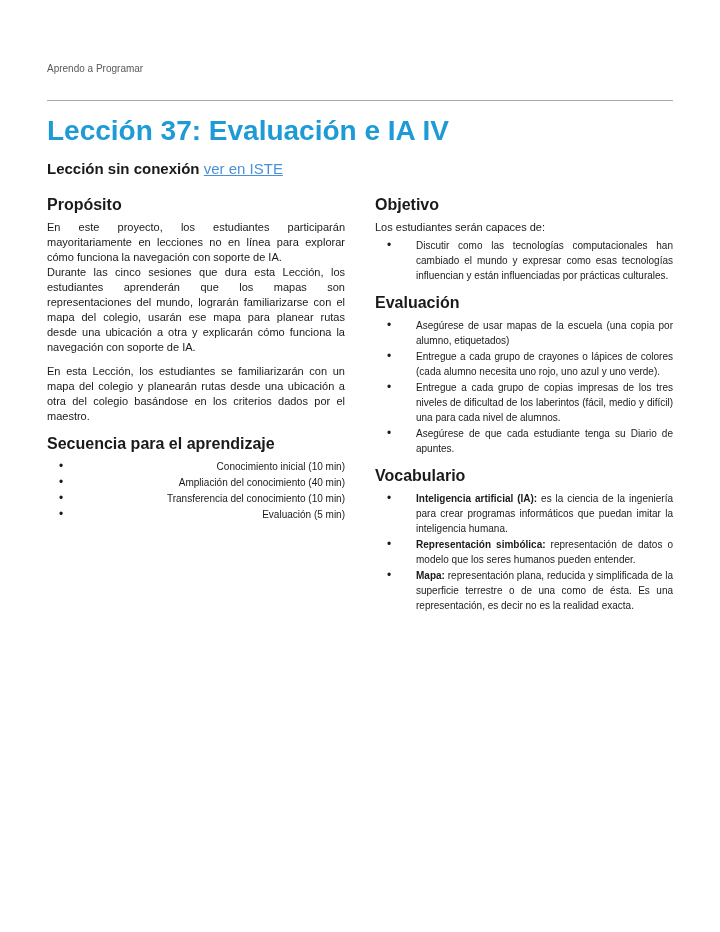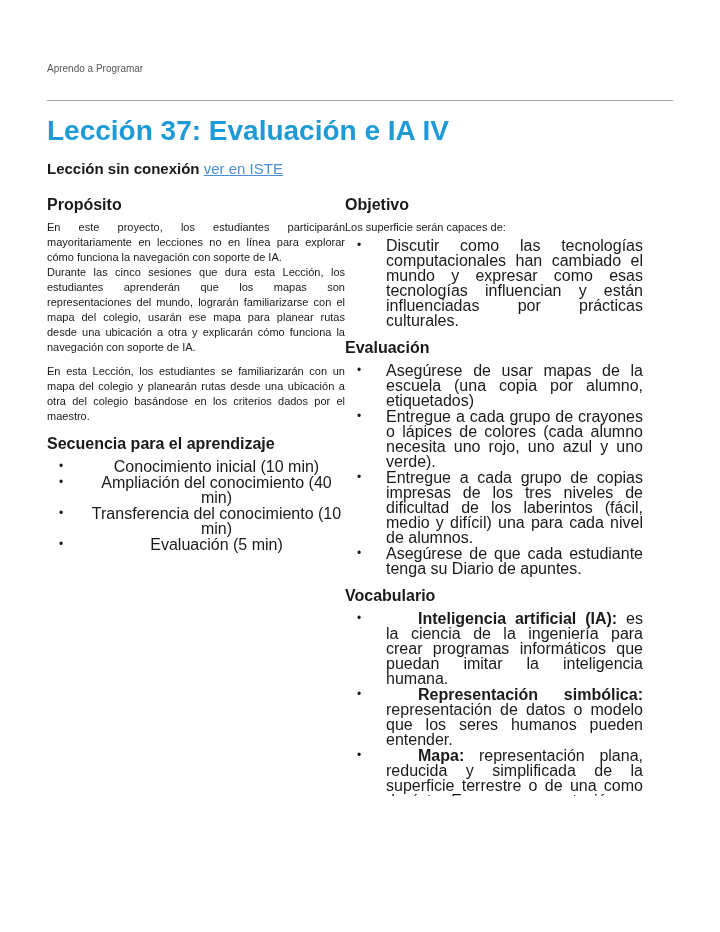--- a/index.html
+++ b/index.html
@@ -45,20 +45,21 @@
     line-height: 15px;
   }
   .subtitle .bold { font-weight: bold; color: #1a1a1a; }
   .subtitle a.iste-link {
     color: #4a90d9;
     text-decoration: underline;
     cursor: pointer;
   }
   .columns {
     display: flex;
+    gap: 30px;
     margin-top: 19px;
   }
   .col { width: 298px; }
   h2.section-heading {
     margin: 10px 0 5px 0;
     font-size: 16px;
     line-height: 20px;
     font-weight: bold;
     color: #1a1a1a;
   }
@@ -72,34 +73,34 @@
   .col p.spaced { margin-top: 9px; }
   .col p.intro { text-align: left; margin-bottom: 3px; }
   ul.bullets {
     list-style: none;
     margin: 2px 0 0 0;
     padding: 0;
   }
   ul.bullets li {
     position: relative;
     padding-left: 41px;
-    font-size: 16px;
+    font-size: 10px;
     line-height: 15px;
     text-align: justify;
     margin-bottom: 1px;
   }
   ul.bullets li::before {
     content: "\2022";
     position: absolute;
     left: 12px;
     top: 0;
     font-size: 12px;
   }
-  ul.bullets.tight li { text-align: center; }
-  .term { font-weight: bold; margin-left: 32px; }
+  ul.bullets.tight li { text-align: right; }
+  .term { font-weight: bold; }
   
   .footer-rule {
     position: absolute;
     top: 822px; left: 47px;
     width: 626px; height: 2px;
     background: #262626;
   }
   .footer-brand {
     position: absolute;
     top: 839px; left: 47px;
@@ -144,21 +145,21 @@
         <ul class="bullets tight">
           <li>Conocimiento inicial (10 min)</li>
           <li>Ampliación del conocimiento (40 min)</li>
           <li>Transferencia del conocimiento (10 min)</li>
           <li>Evaluación (5 min)</li>
         </ul>
       </div>
 
       <div class="col">
         <h2 class="section-heading first">Objetivo</h2>
-        <p class="intro">Los superficie serán capaces de:</p>
+        <p class="intro">Los estudiantes serán capaces de:</p>
         <ul class="bullets">
           <li>Discutir como las tecnologías computacionales han cambiado el mundo y expresar como esas tecnologías influencian y están influenciadas por prácticas culturales.</li>
         </ul>
 
         <h2 class="section-heading">Evaluación</h2>
         <ul class="bullets">
           <li>Asegúrese de usar mapas de la escuela (una copia por alumno, etiquetados)</li>
           <li>Entregue a cada grupo de crayones o lápices de colores (cada alumno necesita uno rojo, uno azul y uno verde).</li>
           <li>Entregue a cada grupo de copias impresas de los tres niveles de dificultad de los laberintos (fácil, medio y difícil) una para cada nivel de alumnos.</li>
           <li>Asegúrese de que cada estudiante tenga su Diario de apuntes.</li>

